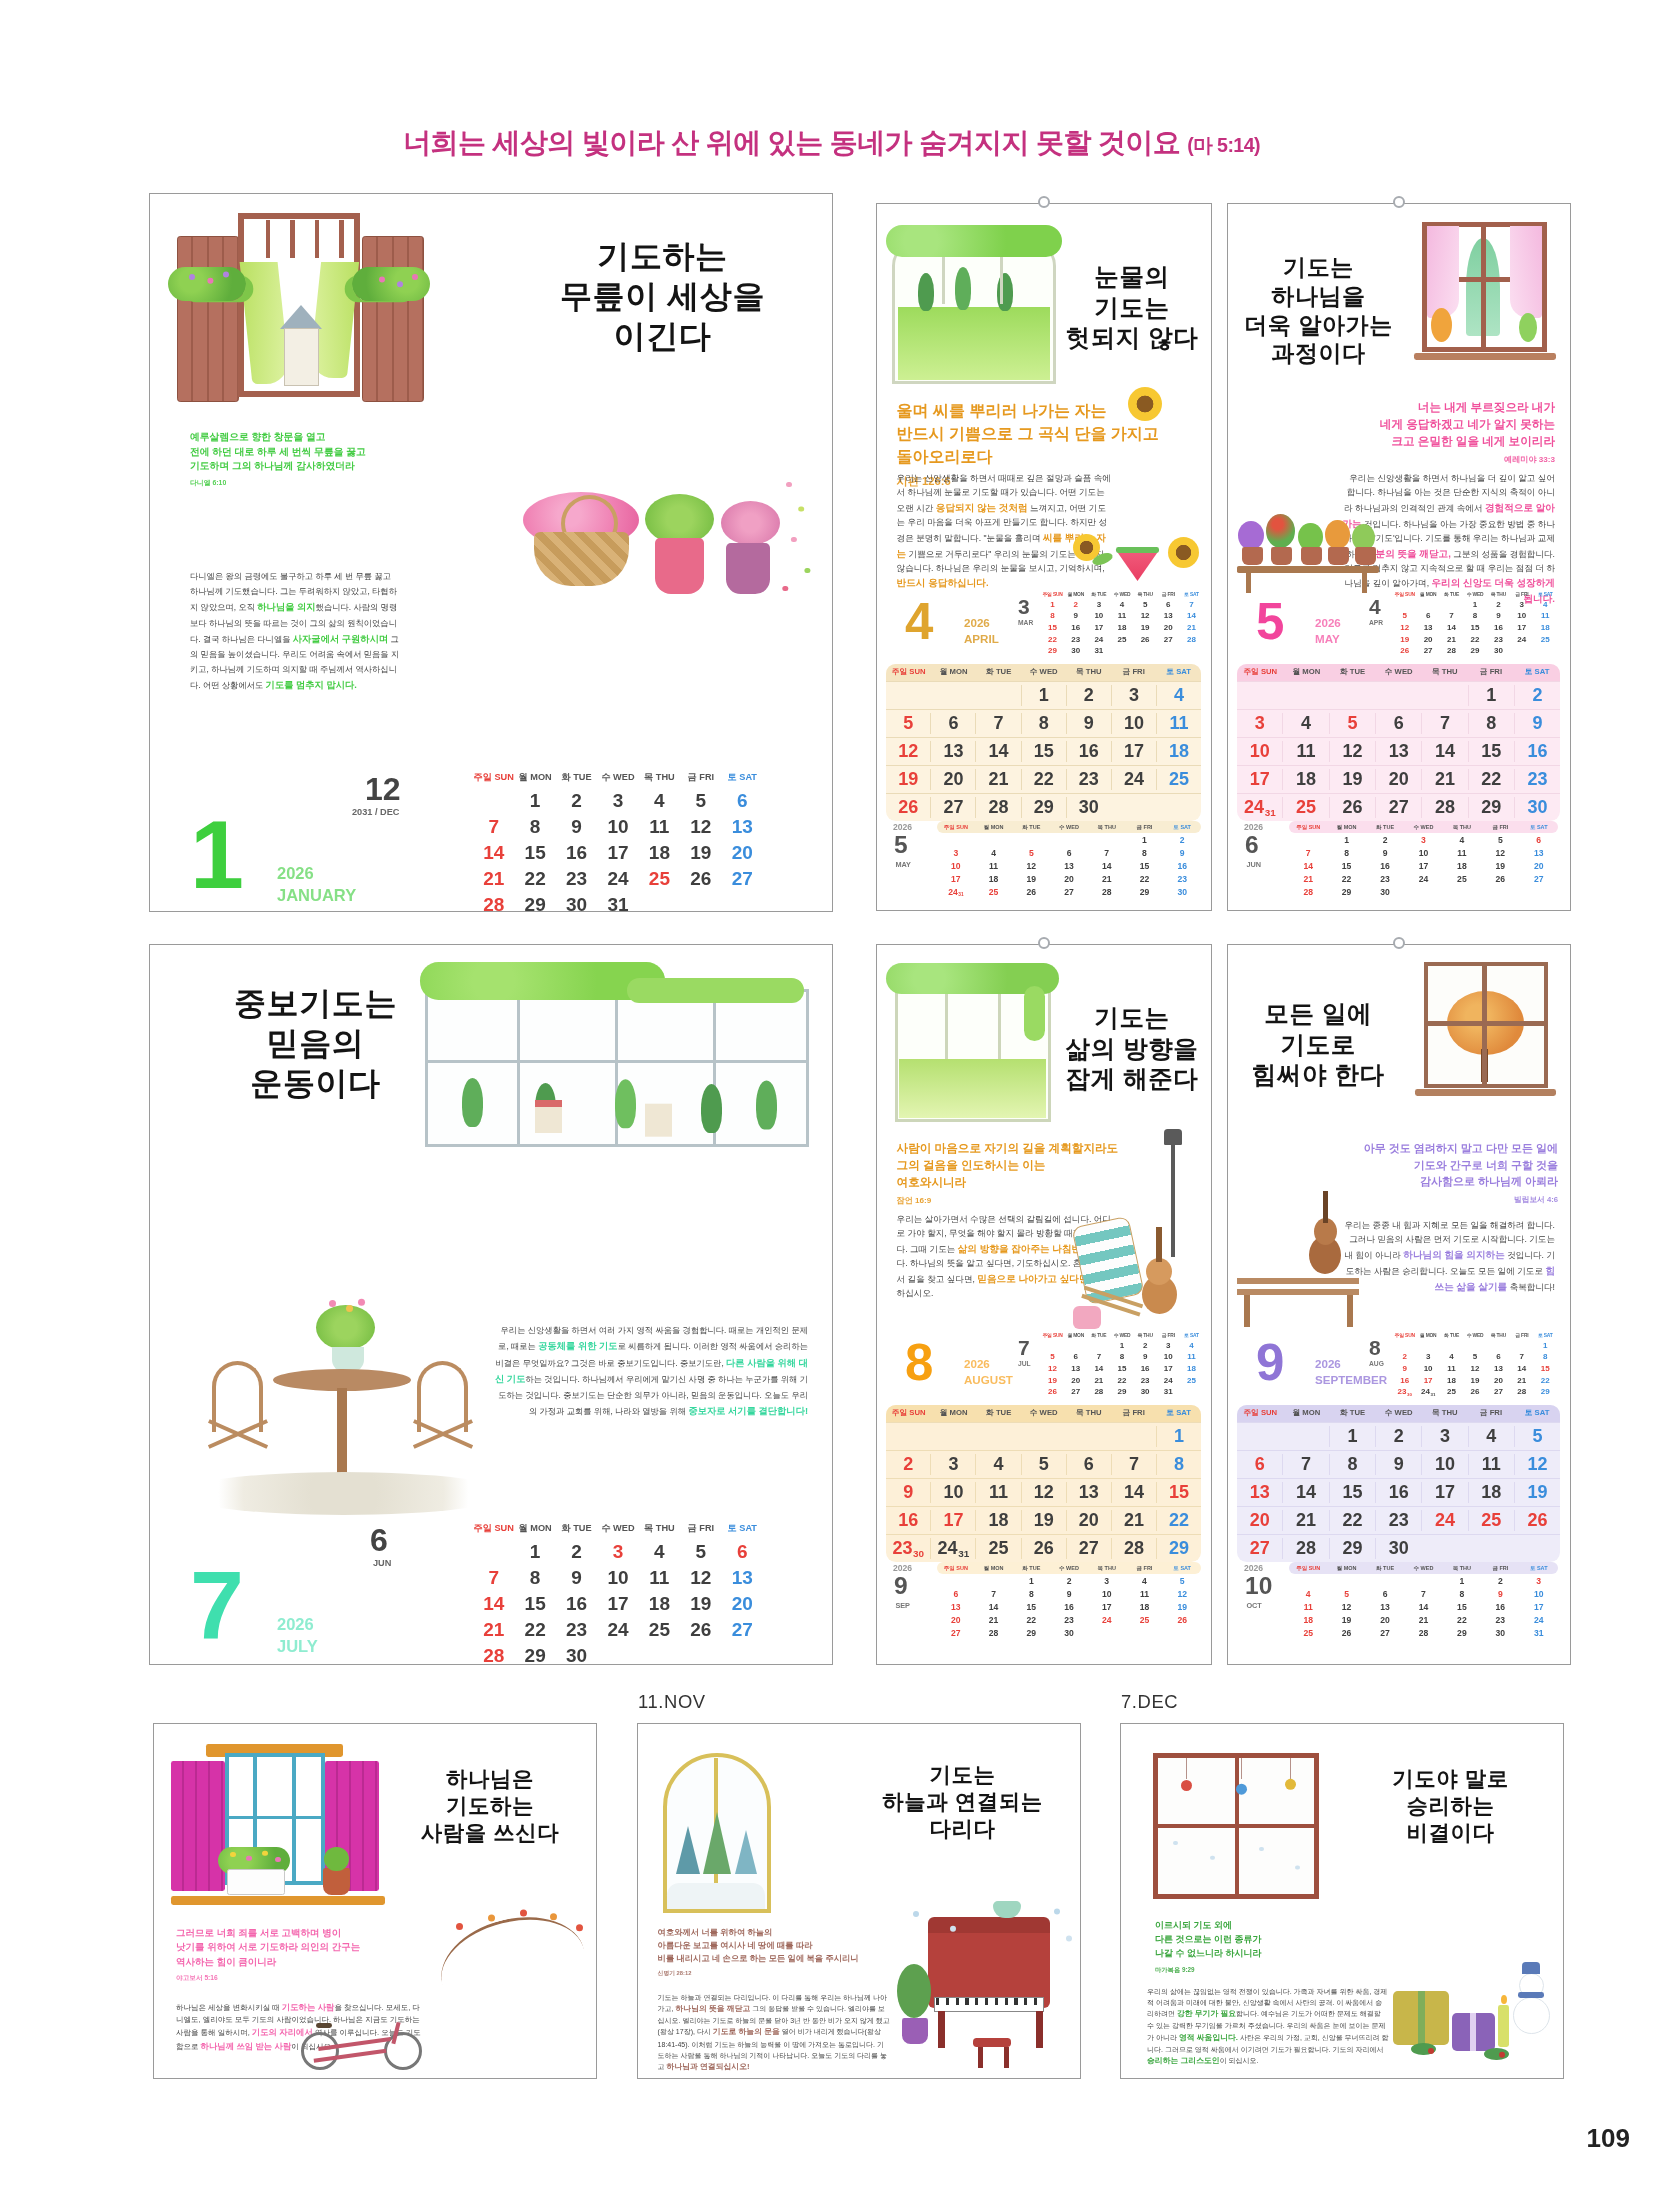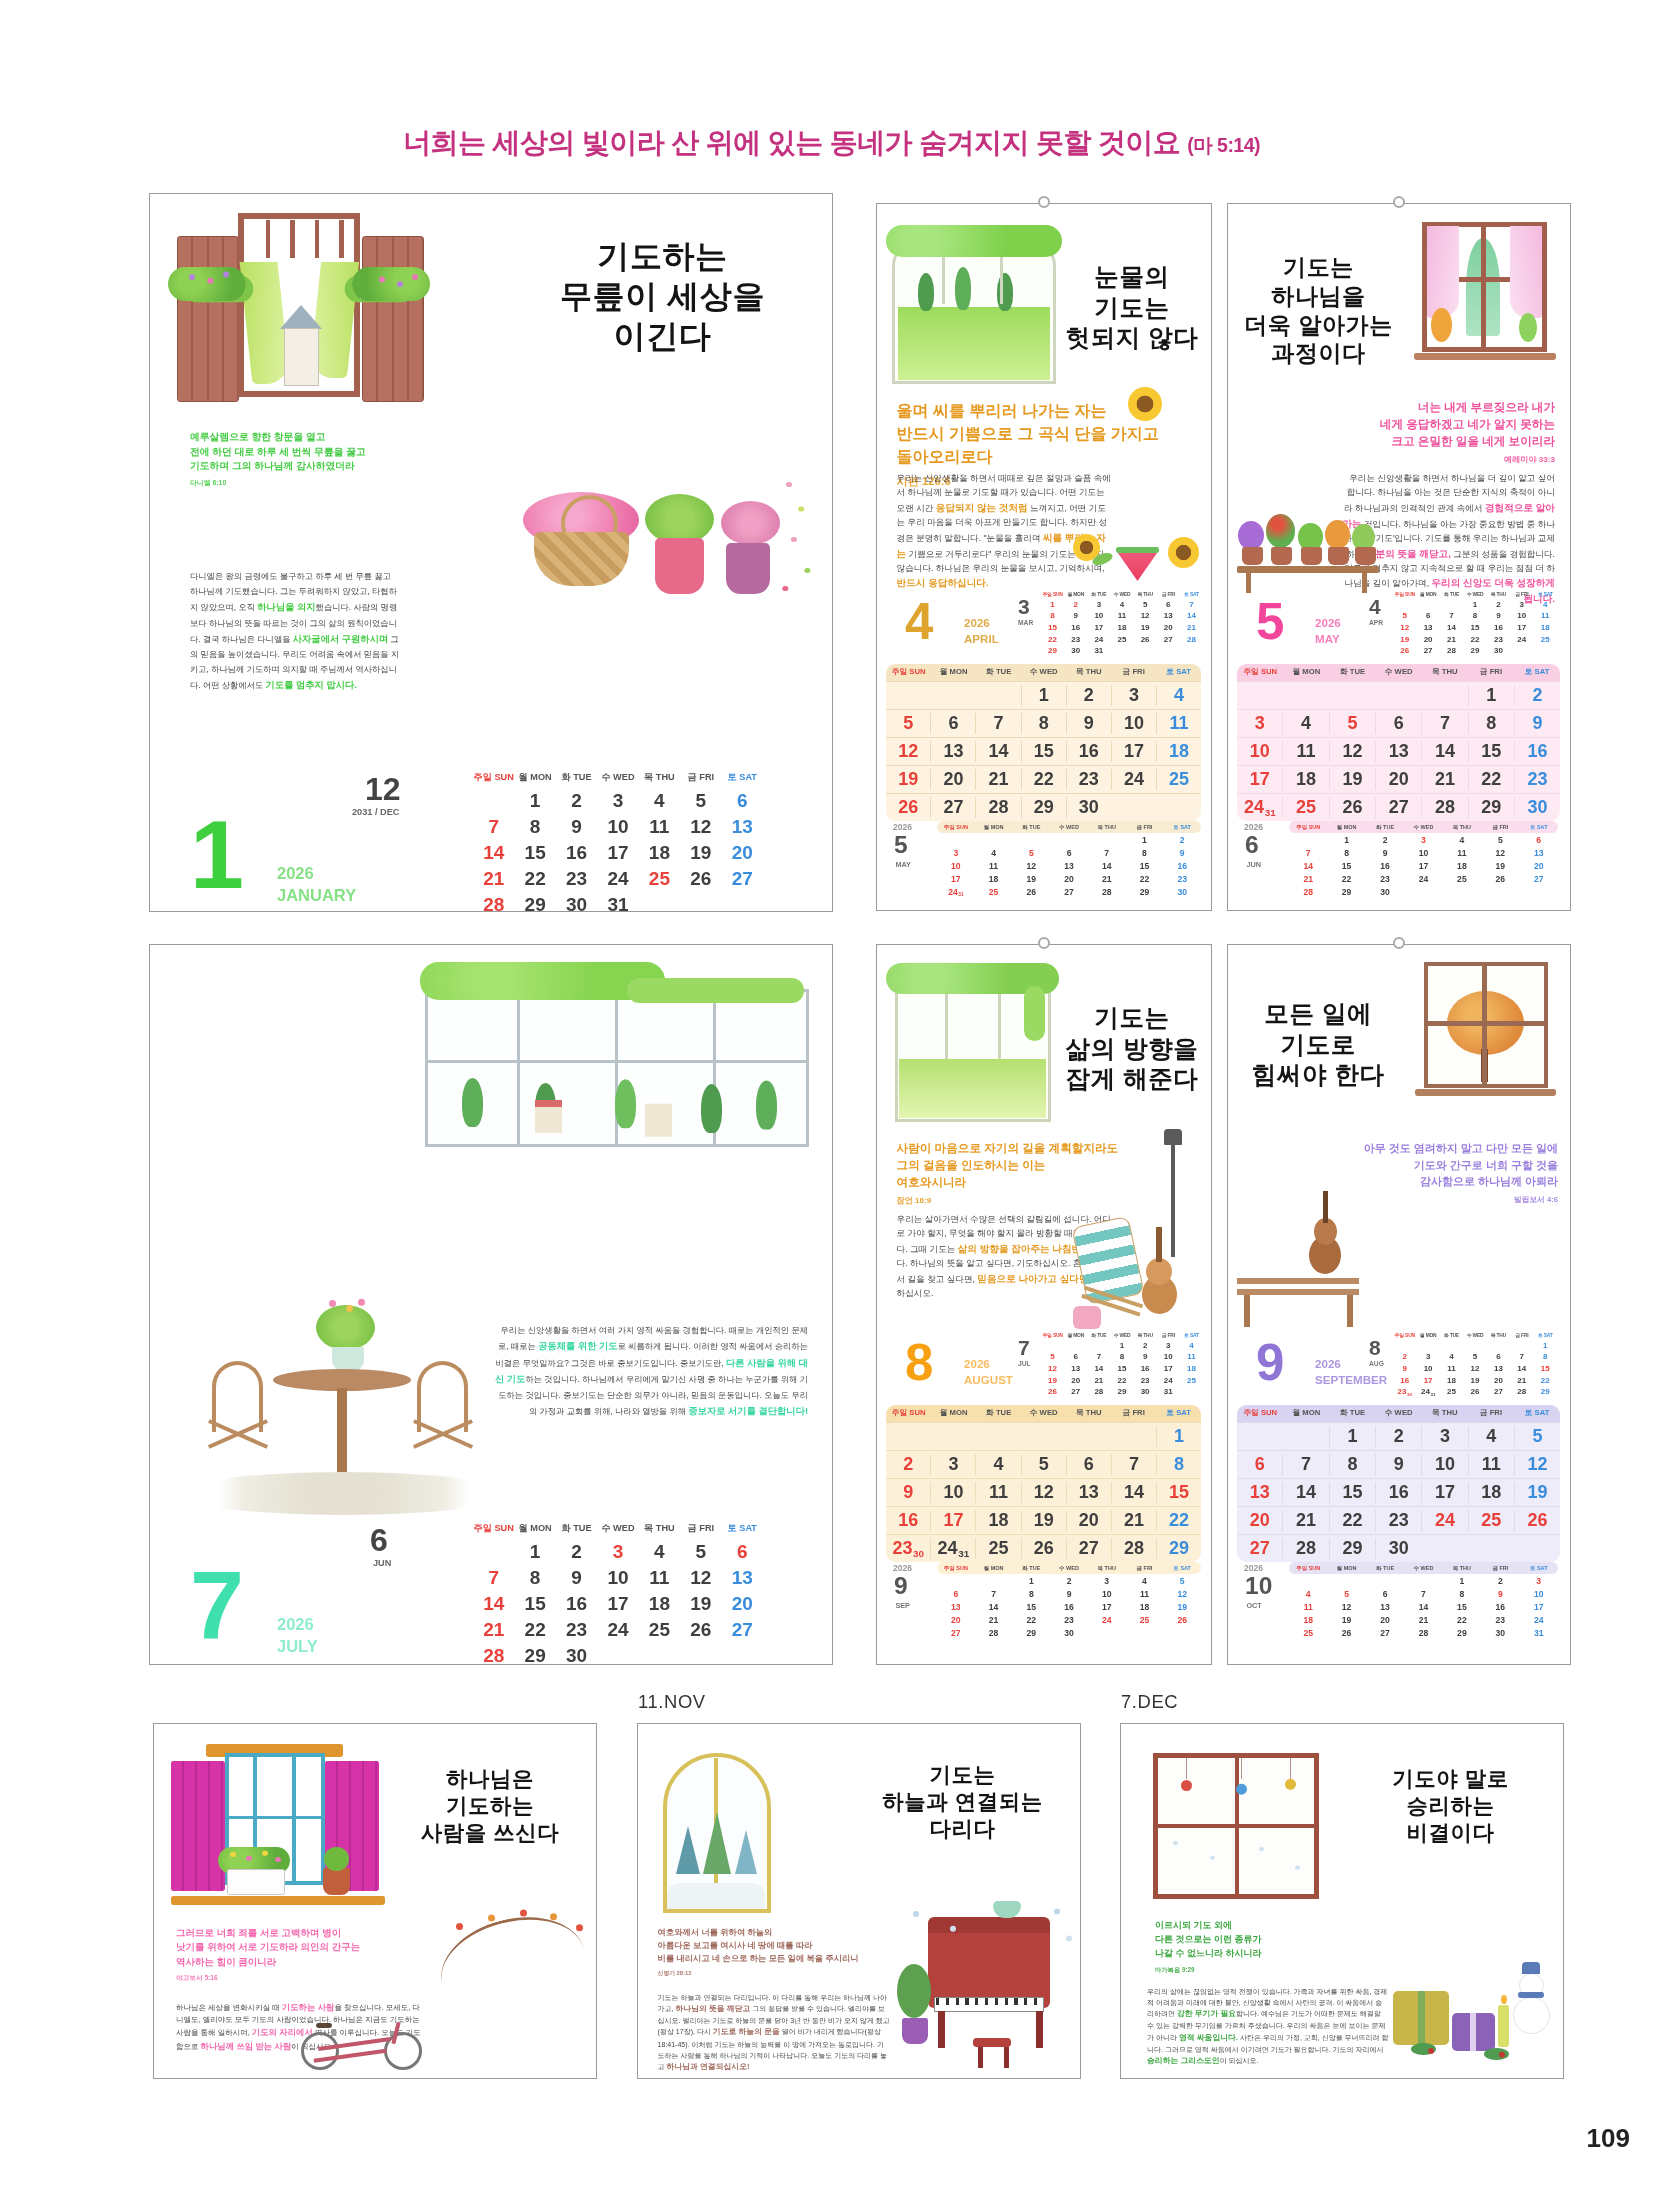--- a/index.html
+++ b/index.html
@@ -550,20 +550,21 @@
         <span class="">30</span>
         <span></span>
         <span></span>
         <span></span>
         <span></span>
       </div>
     </div>
 </div>
 
 <div class="card" style="left:149px;top:944px;width:682px;height:719px">
+  <div class="title" style="left:34px;top:38px;width:263px;font-size:32px;text-align:center">중보기도는<br>믿음의<br>운동이다</div>
   <div class="a" style="left:275px;top:17px;width:386px;height:193px">
     <div class="a" style="left:0;top:27px;width:384px;height:158px;border:3.1px solid #b7c3c8;background:#fdfefe;box-sizing:border-box"></div>
     <div class="a" style="left:92px;top:29px;width:3.1px;height:153px;background:#b7c3c8;box-shadow:98px 0 0 #b7c3c8,196px 0 0 #b7c3c8"></div>
     <div class="a" style="left:2.4px;top:98px;width:379px;height:3.1px;background:#b7c3c8"></div>
     <div class="a" style="left:37px;top:116px;width:21px;height:49px;border-radius:50% 50% 40% 40%;background:#5fae5a;box-shadow:73px 4.9px 0 #4f9b4f,153px 1.2px 0 #6fbf5f,239px 6.1px 0 #4f9b4f,294px 2.4px 0 #5fae5a"></div>
     <div class="a" style="left:110px;top:138px;width:27px;height:26px;background:#efe7d4;border-top:7.3px solid #d96a6a;box-shadow:110px 3.7px 0 #efe7d4"></div>
     <div class="a" style="left:-4.9px;top:0;width:245px;height:38px;border-radius:18.4px;background:radial-gradient(circle at 30% 50%,#a5e26e 12%,#86d44f 60%)"></div>
     <div class="a" style="left:202px;top:16px;width:177px;height:24.5px;border-radius:12.2px;background:#9ada62"></div>
   </div>
   <div class="body" style="--hl:#36d79e;left:343px;top:378px;width:315px;font-size:8.3px;line-height:1.8;text-align:right">우리는 신앙생활을 하면서 여러 가지 영적 싸움을 경험합니다. 때로는 개인적인 문제로, 때로는 <span class="hl">공동체를 위한 기도</span>로 씨름하게 됩니다. 이러한 영적 싸움에서 승리하는 비결은 무엇일까요? 그것은 바로 중보기도입니다. 중보기도란, <span class="hl">다른 사람을 위해 대신 기도</span>하는 것입니다. 하나님께서 우리에게 맡기신 사명 중 하나는 누군가를 위해 기도하는 것입니다. 중보기도는 단순한 의무가 아니라, 믿음의 운동입니다. 오늘도 우리의 가정과 교회를 위해, 나라와 열방을 위해 <span class="hl">중보자로 서기를 결단합니다!</span></div>
@@ -854,20 +855,21 @@
     <div class="a" style="left:38px;top:35px;width:77px;height:64px;border-radius:50%;background:radial-gradient(circle at 40% 40%,#f0b45e 20%,#e08a3c 70%)"></div>
     <div class="a" style="left:72px;top:93px;width:6.7px;height:33px;background:#7a4a2a"></div>
     <div class="a" style="left:73px;top:8.6px;width:4.9px;height:121px;background:#9a6a52"></div>
     <div class="a" style="left:17px;top:65px;width:119px;height:4.9px;background:#9a6a52"></div>
     <div class="a" style="left:6.1px;top:133px;width:141px;height:7.3px;background:#b3805f;border-radius:2.4px"></div>
   </div>
   <div class="verse" style="left:125px;top:195px;width:205px;font-size:11px;line-height:1.5;text-align:right;color:#9b7fde">
     <div>아무 것도 염려하지 말고 다만 모든 일에<br>기도와 간구로 너희 구할 것을<br>감사함으로 하나님께 아뢰라</div>
     <div class="vref">빌립보서 4:6</div>
   </div>
+  <div class="body" style="--hl:#9b7fde;left:113px;top:274px;width:214px;font-size:8.6px;line-height:1.62;text-align:right">우리는 종종 내 힘과 지혜로 모든 일을 해결하려 합니다. 그러나 믿음의 사람은 먼저 기도로 시작합니다. 기도는 내 힘이 아니라 <span class="hl">하나님의 힘을 의지하는</span> 것입니다. 기도하는 사람은 승리합니다. 오늘도 모든 일에 기도로 <span class="hl">힘쓰는 삶을 살기를</span> 축복합니다!</div>
   <div class="a" style="left:9.2px;top:269px;width:135px;height:116px">
     <div class="a" style="left:72px;top:22px;width:32px;height:38px;border-radius:50%;background:#a96a3e"></div>
     <div class="a" style="left:77px;top:3.7px;width:23px;height:27px;border-radius:50%;background:#b87a4a"></div>
     <div class="a" style="left:86px;top:-23px;width:4.9px;height:32px;background:#6a4326"></div>
     <div class="a" style="left:0;top:64px;width:122px;height:6.1px;background:#b98a63;box-shadow:0 11px 0 #b98a63"></div>
     <div class="a" style="left:7.3px;top:81px;width:5.5px;height:32px;background:#a9784f;box-shadow:103px 0 0 #a9784f"></div>
   </div>
   <div class="mnum" style="left:141px;top:392px;font-size:21px">8</div>
   <div class="msub" style="left:141px;top:415px;font-size:6.7px">AUG</div>
   <div class="tgrid" style="left:165px;top:386px;width:164px">

